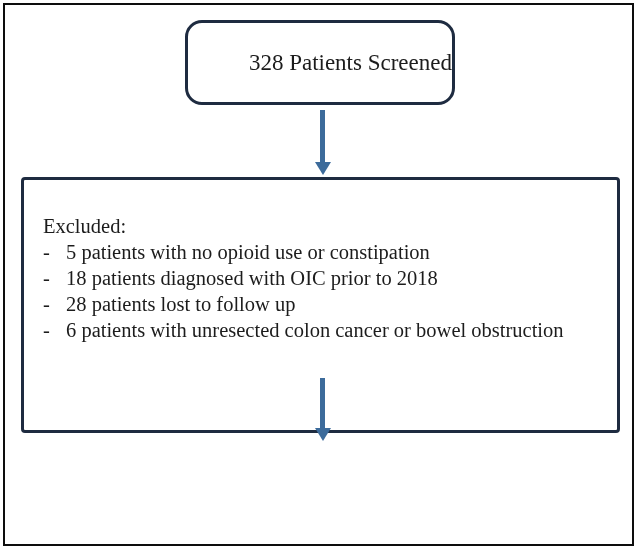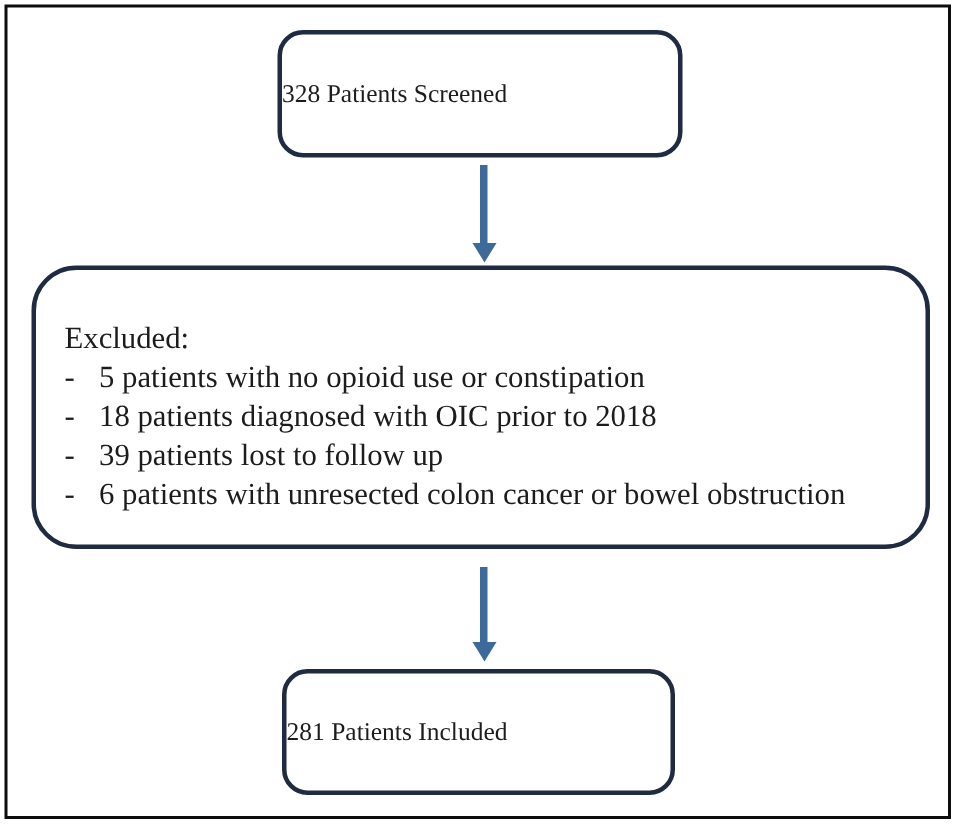--- a/index.html
+++ b/index.html
@@ -28,42 +28,42 @@
   .node {
     position: absolute;
     box-sizing: border-box;
     border: 3px solid var(--box-border, #1e2b40);
     background: #ffffff;
   }
   .node.simple {
     border-radius: 17px;
     display: flex;
     align-items: center;
-    justify-content: flex-start;
-    font-size: 17px;
+    justify-content: flex-end;
+    font-size: 23px;
     text-align: center;
   }
   .node.top-box {
     left: 185px;
     top: 20px;
     width: 270px;
     height: 85px;
   }
   .node.bottom-box {
     left: 188px;
     top: 446px;
     width: 262px;
     height: 84px;
   }
   .node.mid-box {
     left: 21px;
     top: 177px;
     width: 599px;
-    height: 189px;
-    border-radius: 30px;
+    height: 256px;
+    border-radius: 4px;
     padding: 33px 14px 0 19px;
     font-size: 20.5px;
     line-height: 26px;
   }
   .excl-item {
     display: flex;
   }
   .excl-item .dash {
     flex: 0 0 23px;
   }
@@ -122,30 +122,27 @@
     <div class="excl-item">
       <span class="dash">-</span>
       <span class="item-text">5 patients with no opioid use or constipation</span>
     </div>
     <div class="excl-item">
       <span class="dash">-</span>
       <span class="item-text">18 patients diagnosed with OIC prior to 2018</span>
     </div>
     <div class="excl-item">
       <span class="dash">-</span>
-      <span class="item-text">39 patients lost to follow up</span>
+      <span class="item-text">28 patients lost to follow up</span>
     </div>
     <div class="excl-item">
       <span class="dash">-</span>
       <span class="item-text">6 patients with unresected colon cancer or bowel obstruction</span>
     </div>
   </div>
 
   <div class="arrow arrow-2">
     <div class="shaft"></div>
     <div class="head"></div>
   </div>
 
-  <div class="node simple bottom-box">
-    <span>281 Patients Included</span>
-  </div>
 
 </div>
 
 </body></html>

